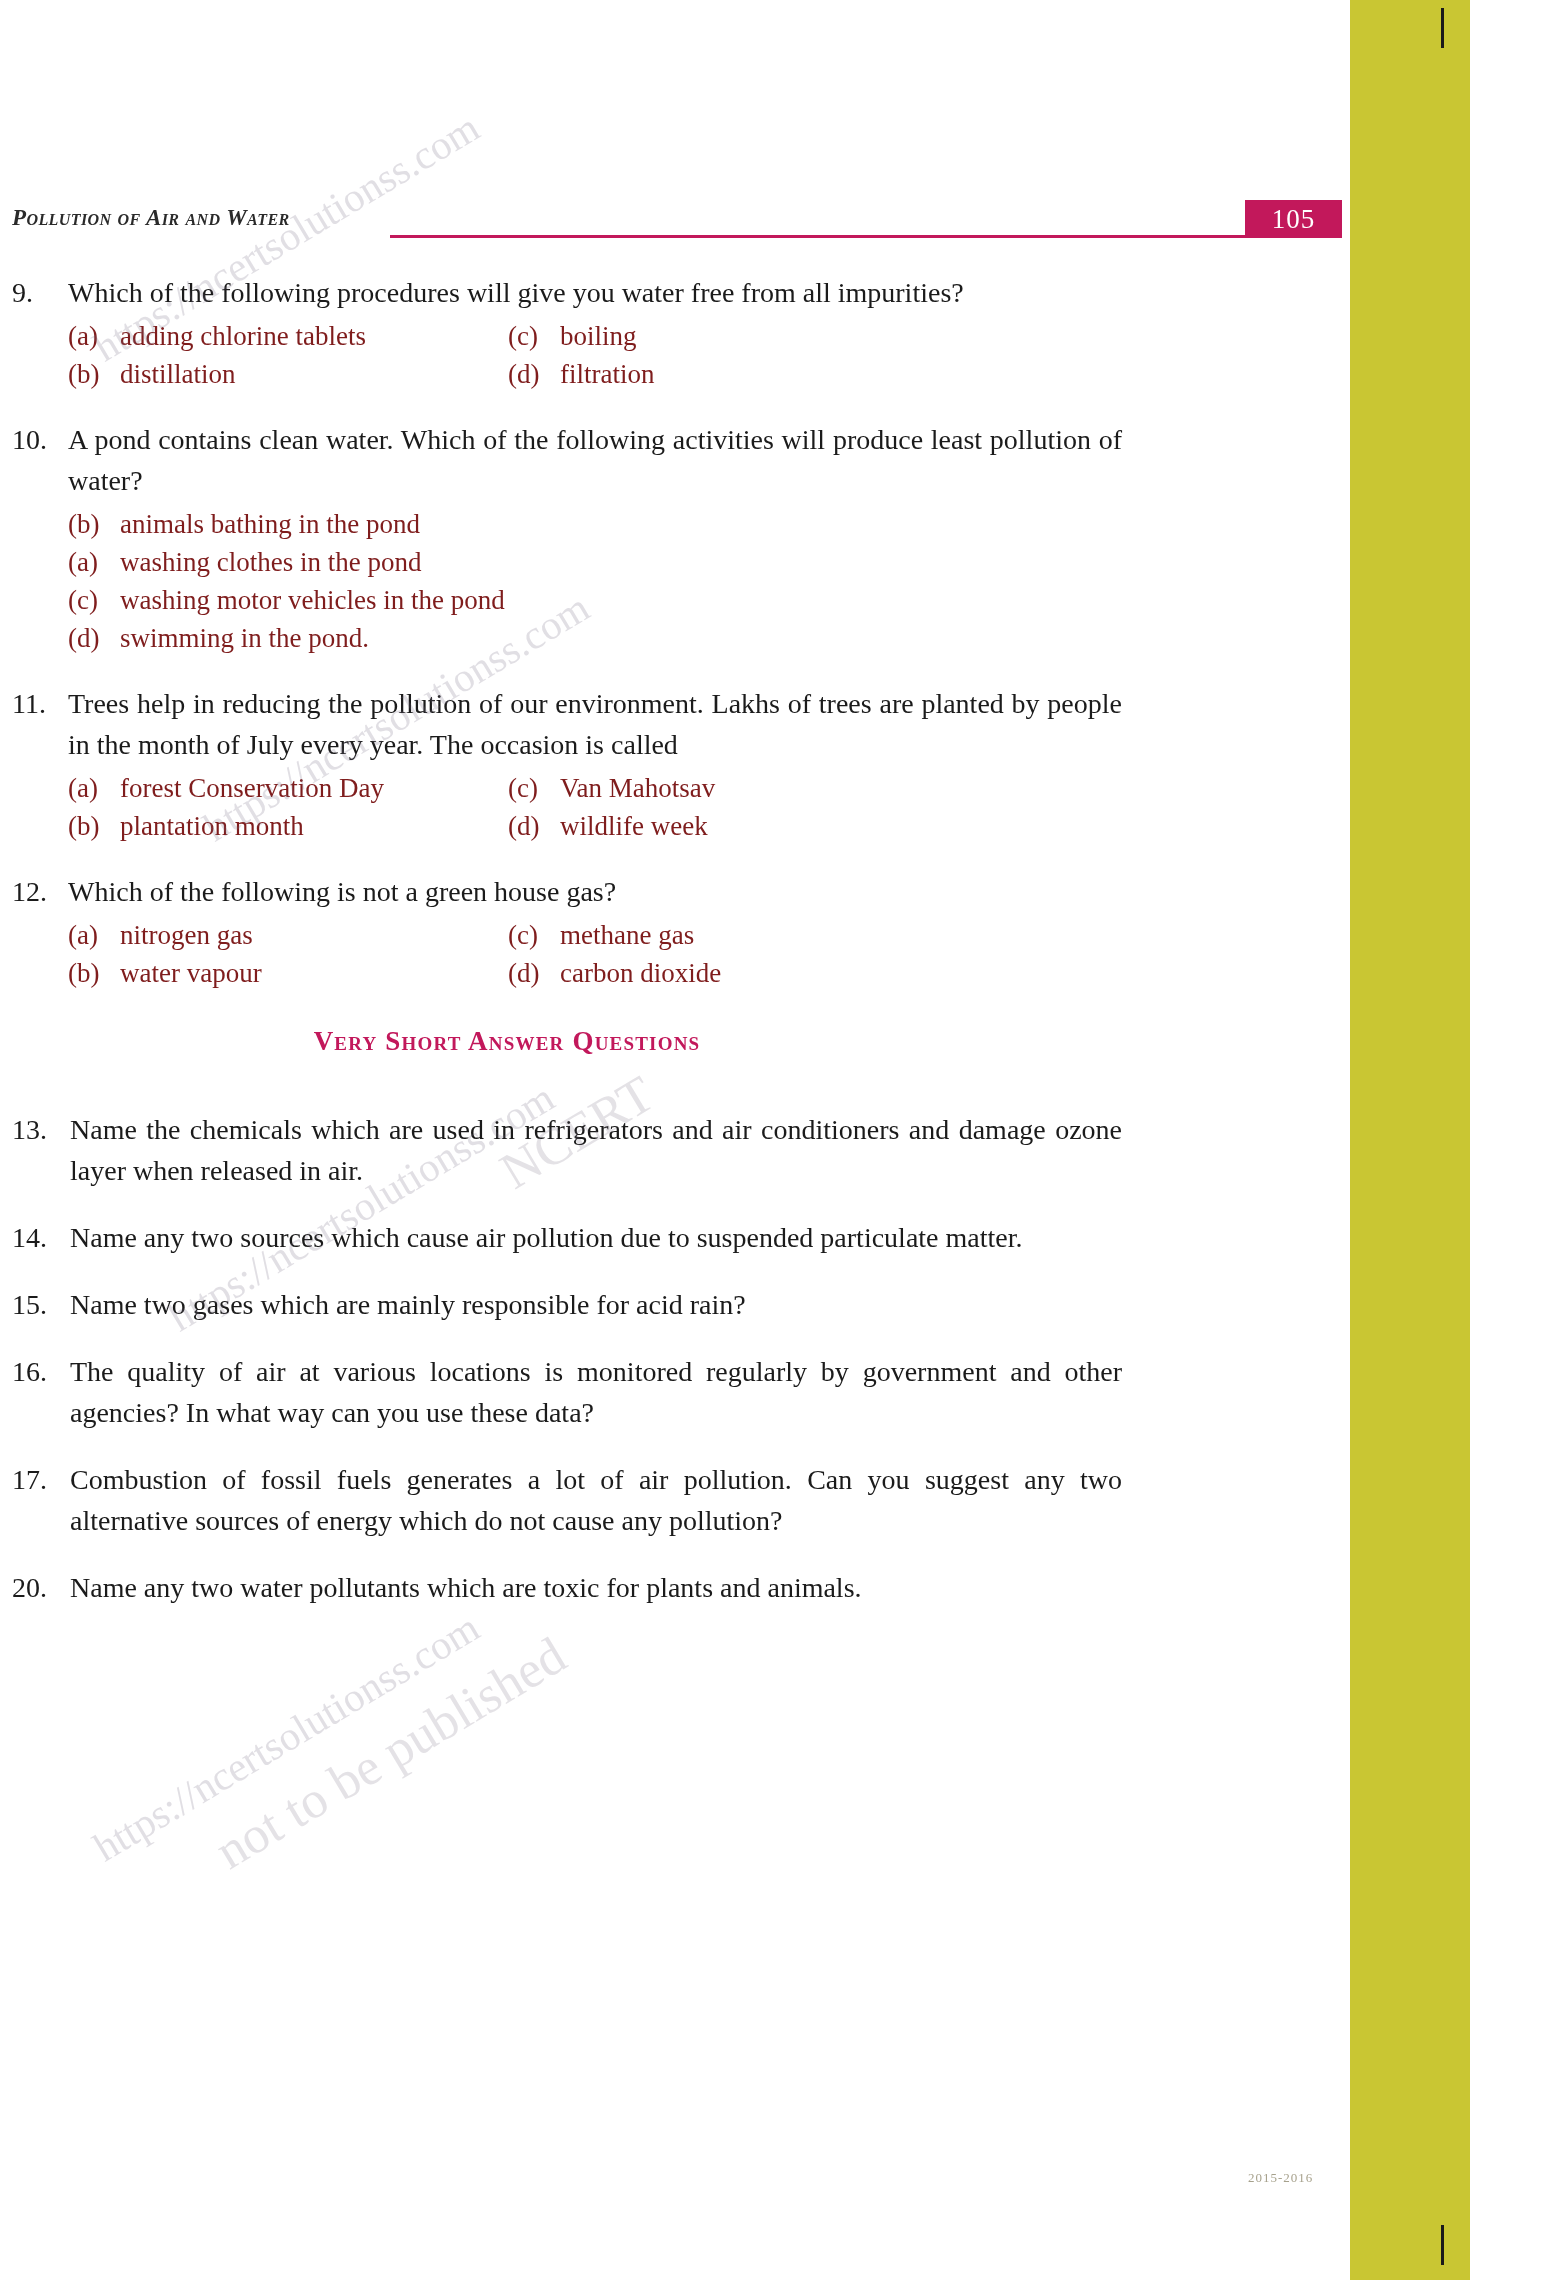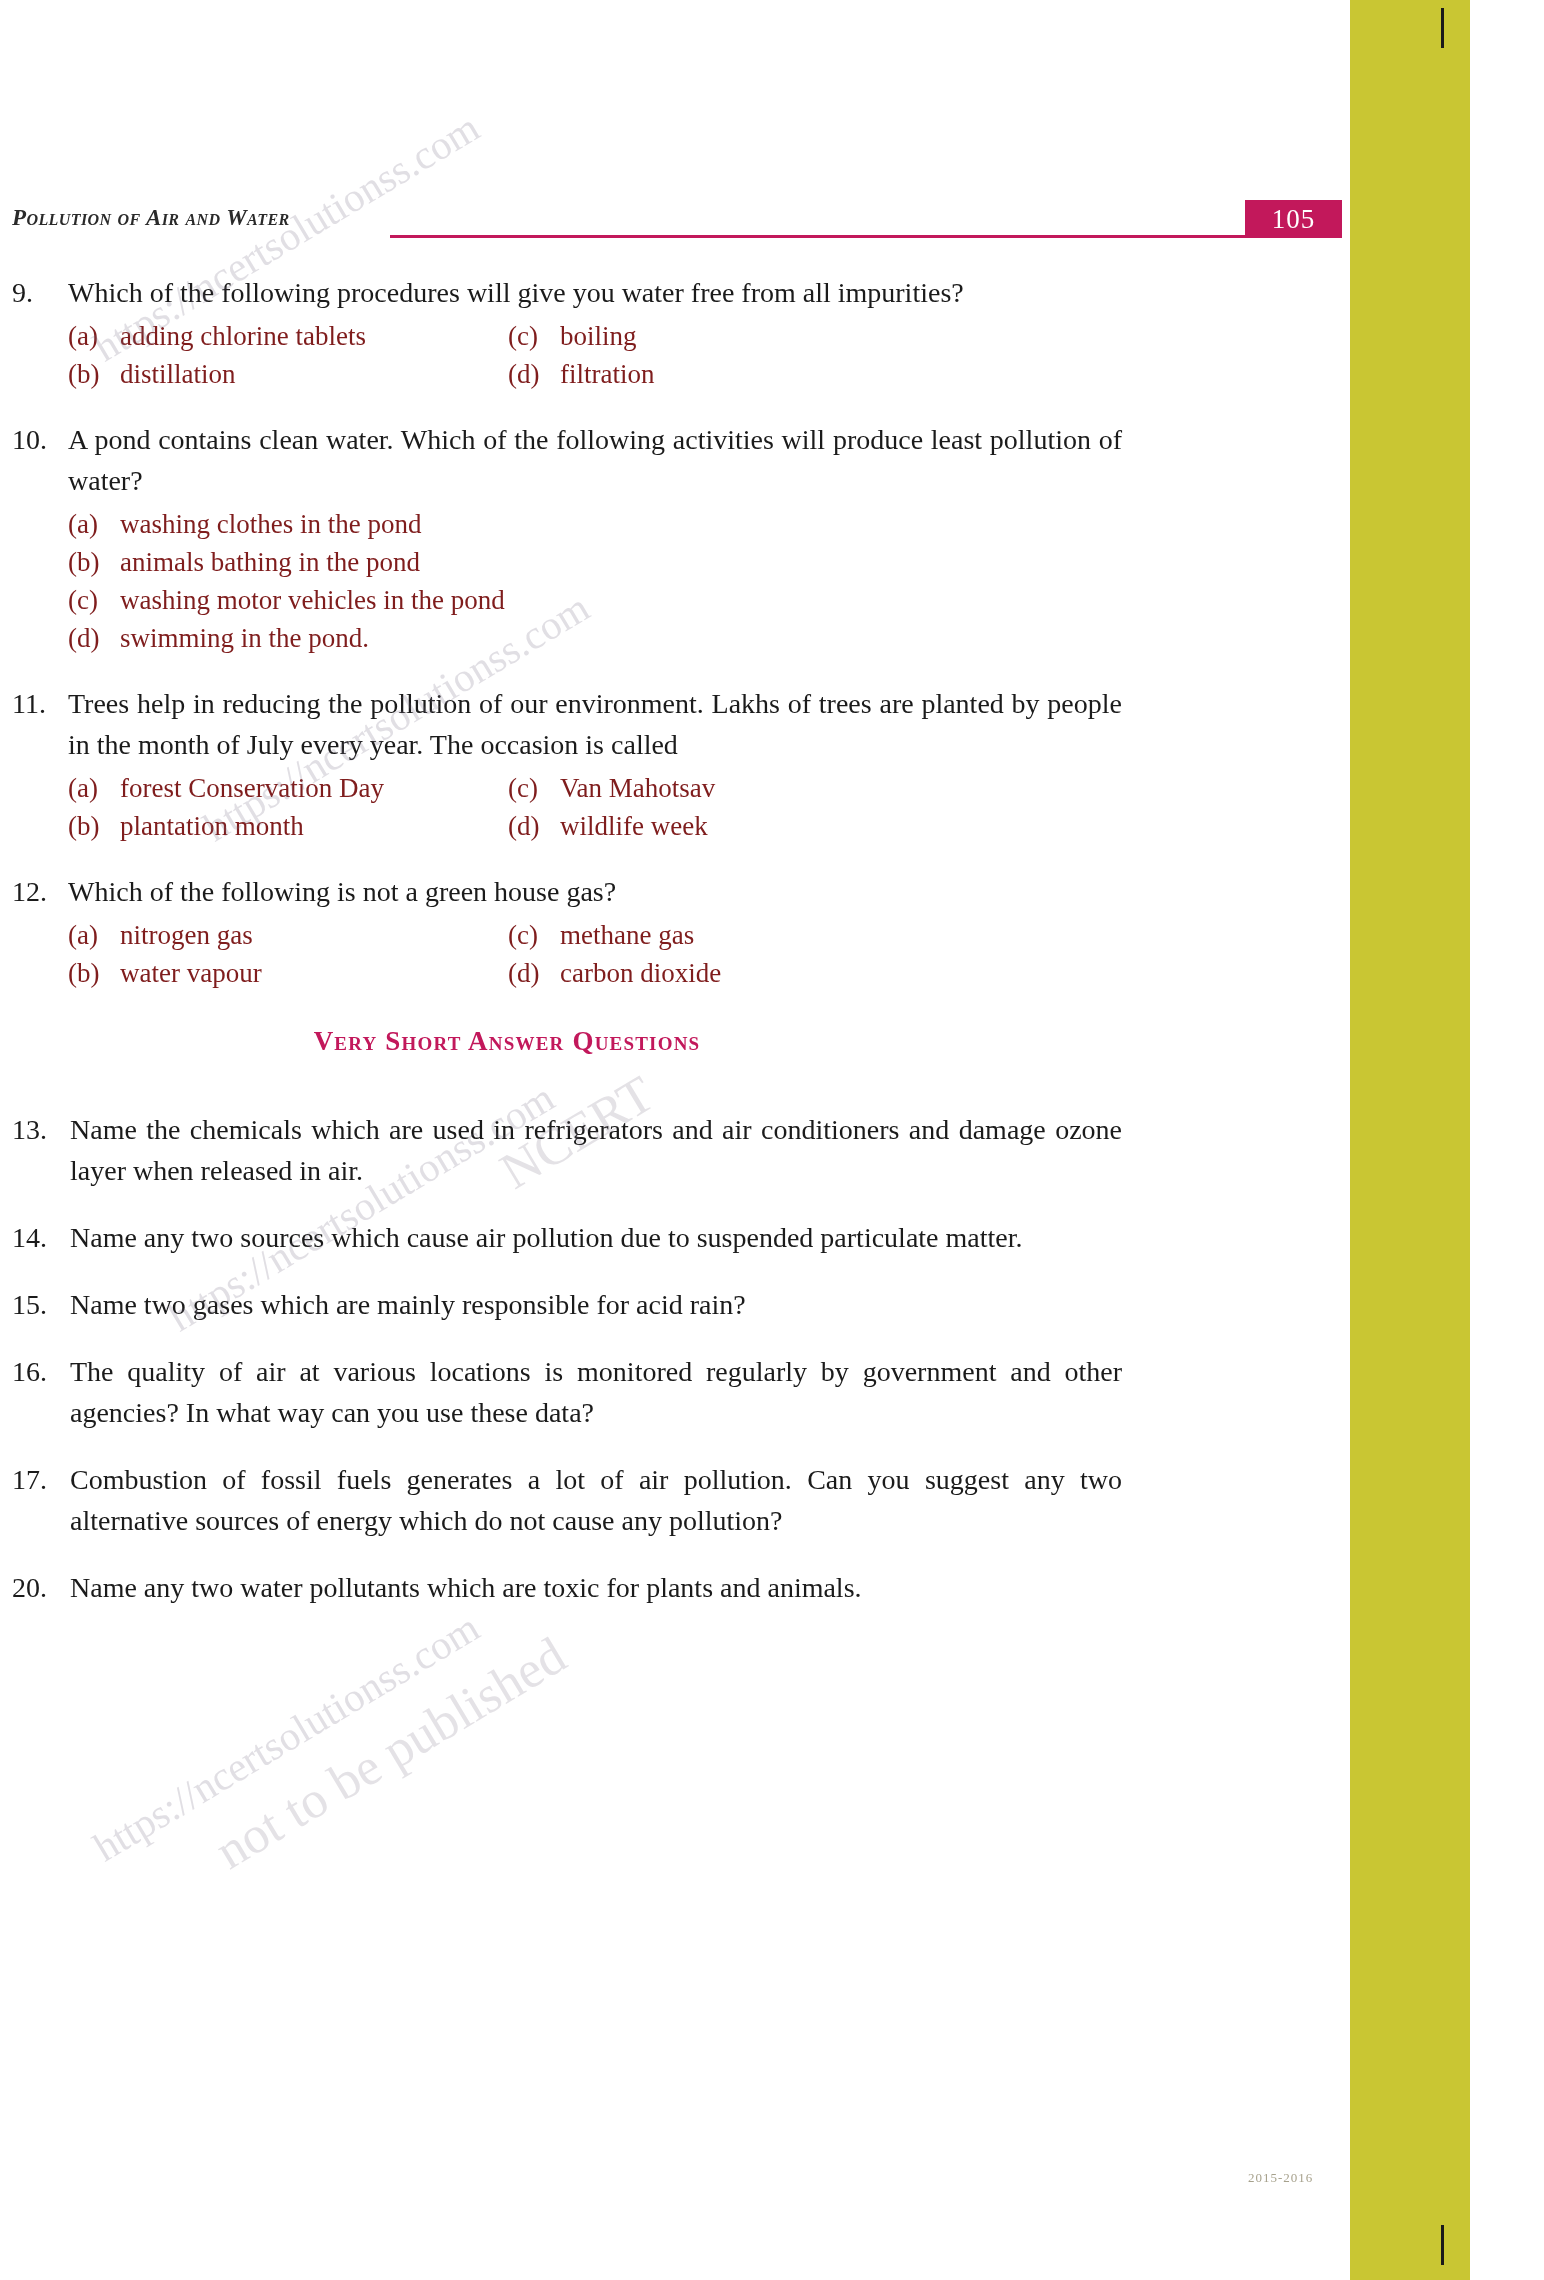--- a/index.html
+++ b/index.html
@@ -210,22 +210,22 @@
     </div>
   </div>
 
   <div class="block-gap"></div>
 
   <div class="q">
     <div class="q-num">10.</div>
     <div class="q-body">
       <div class="q-text">A pond contains clean water. Which of the following activities will produce least pollution of water?</div>
       <div class="opts opts-single">
+        <div class="opt"><span class="opt-label">(b)</span><span>animals bathing in the pond</span></div>
         <div class="opt"><span class="opt-label">(a)</span><span>washing clothes in the pond</span></div>
-        <div class="opt"><span class="opt-label">(b)</span><span>animals bathing in the pond</span></div>
         <div class="opt"><span class="opt-label">(c)</span><span>washing motor vehicles in the pond</span></div>
         <div class="opt"><span class="opt-label">(d)</span><span>swimming in the pond.</span></div>
       </div>
     </div>
   </div>
 
   <div class="block-gap"></div>
 
   <div class="q">
     <div class="q-num">11.</div>

